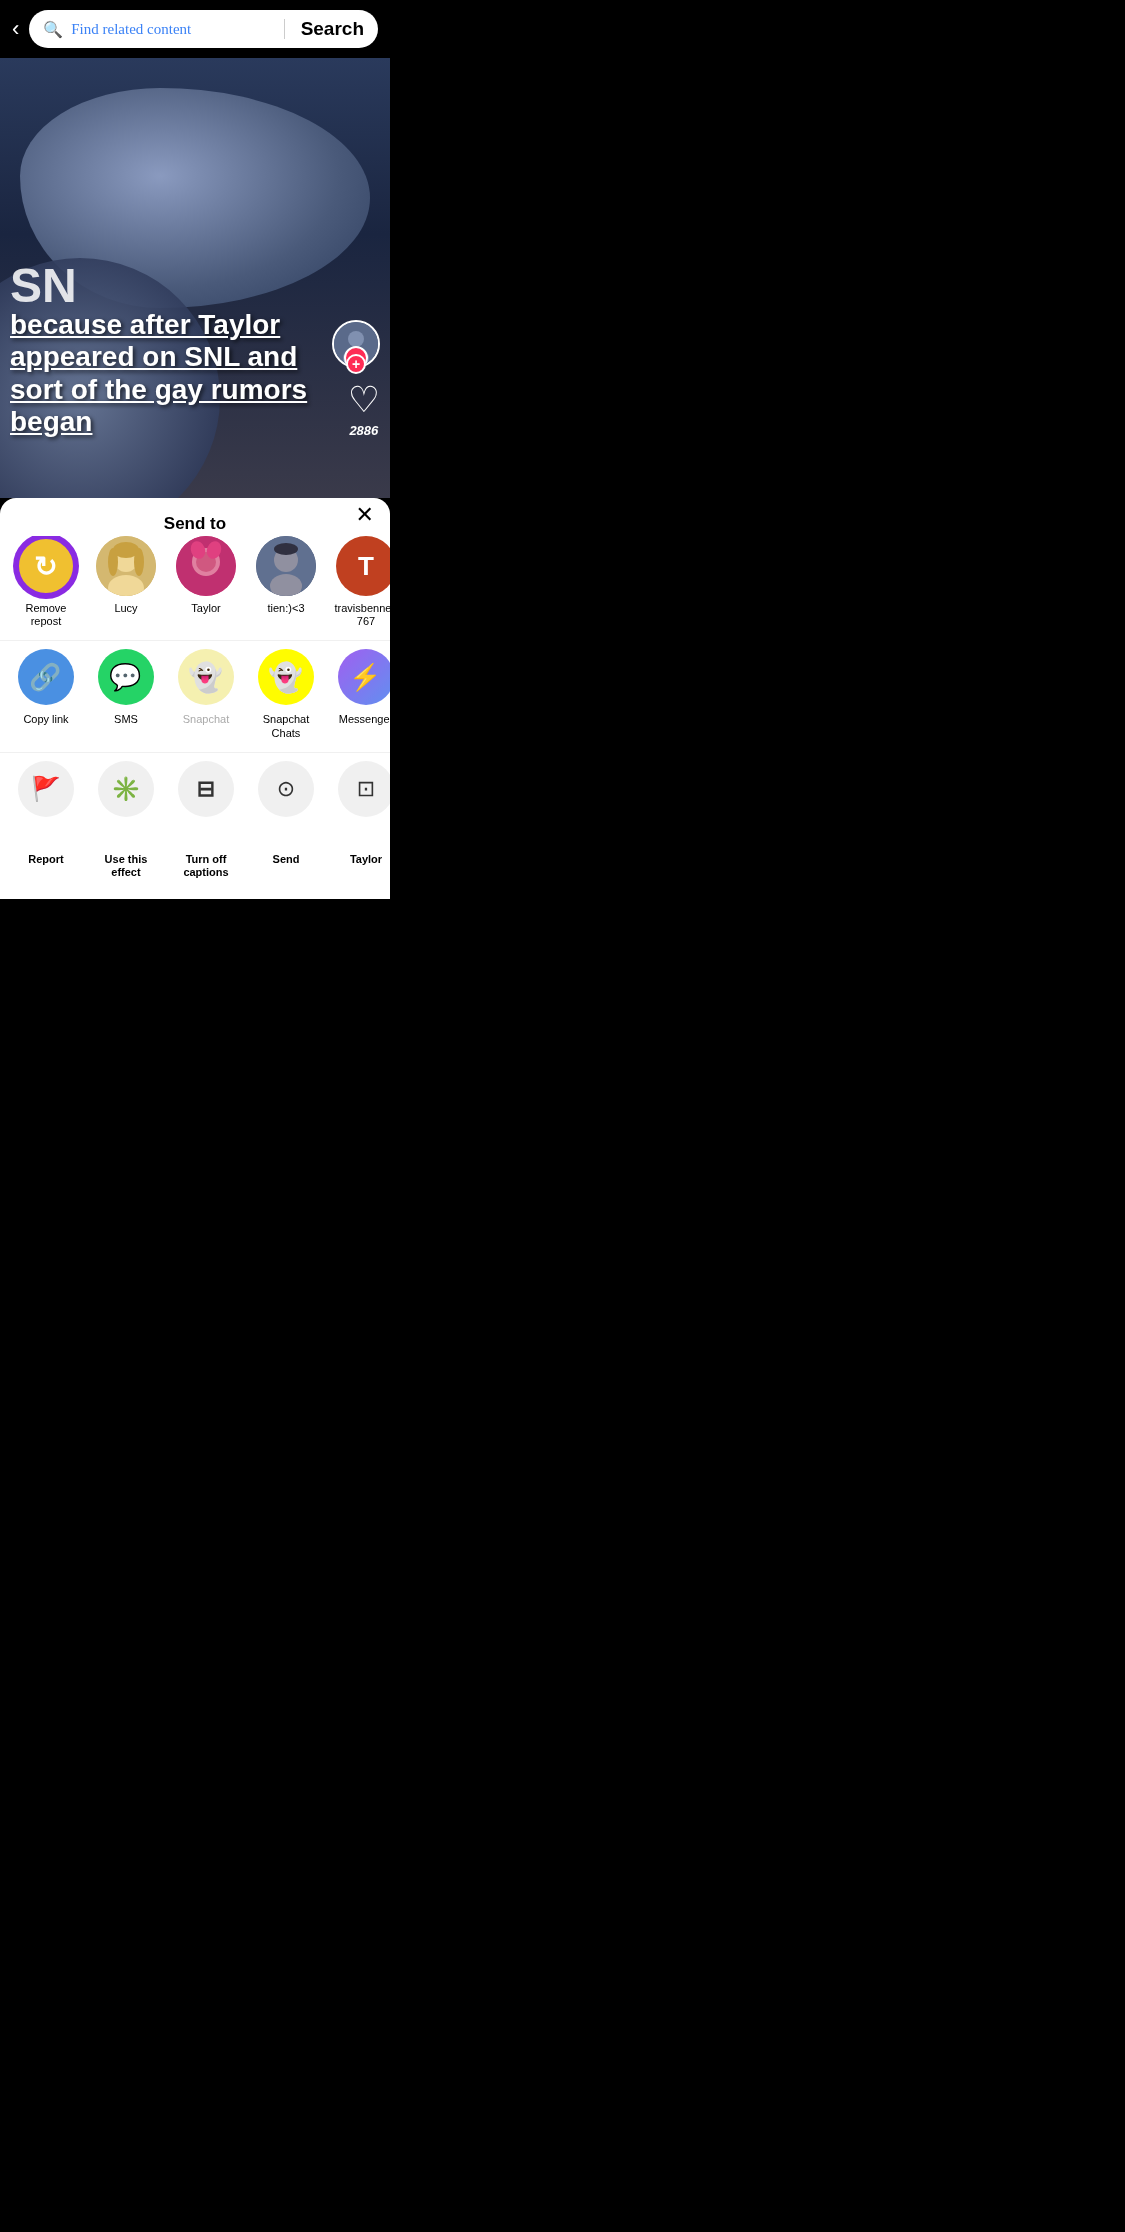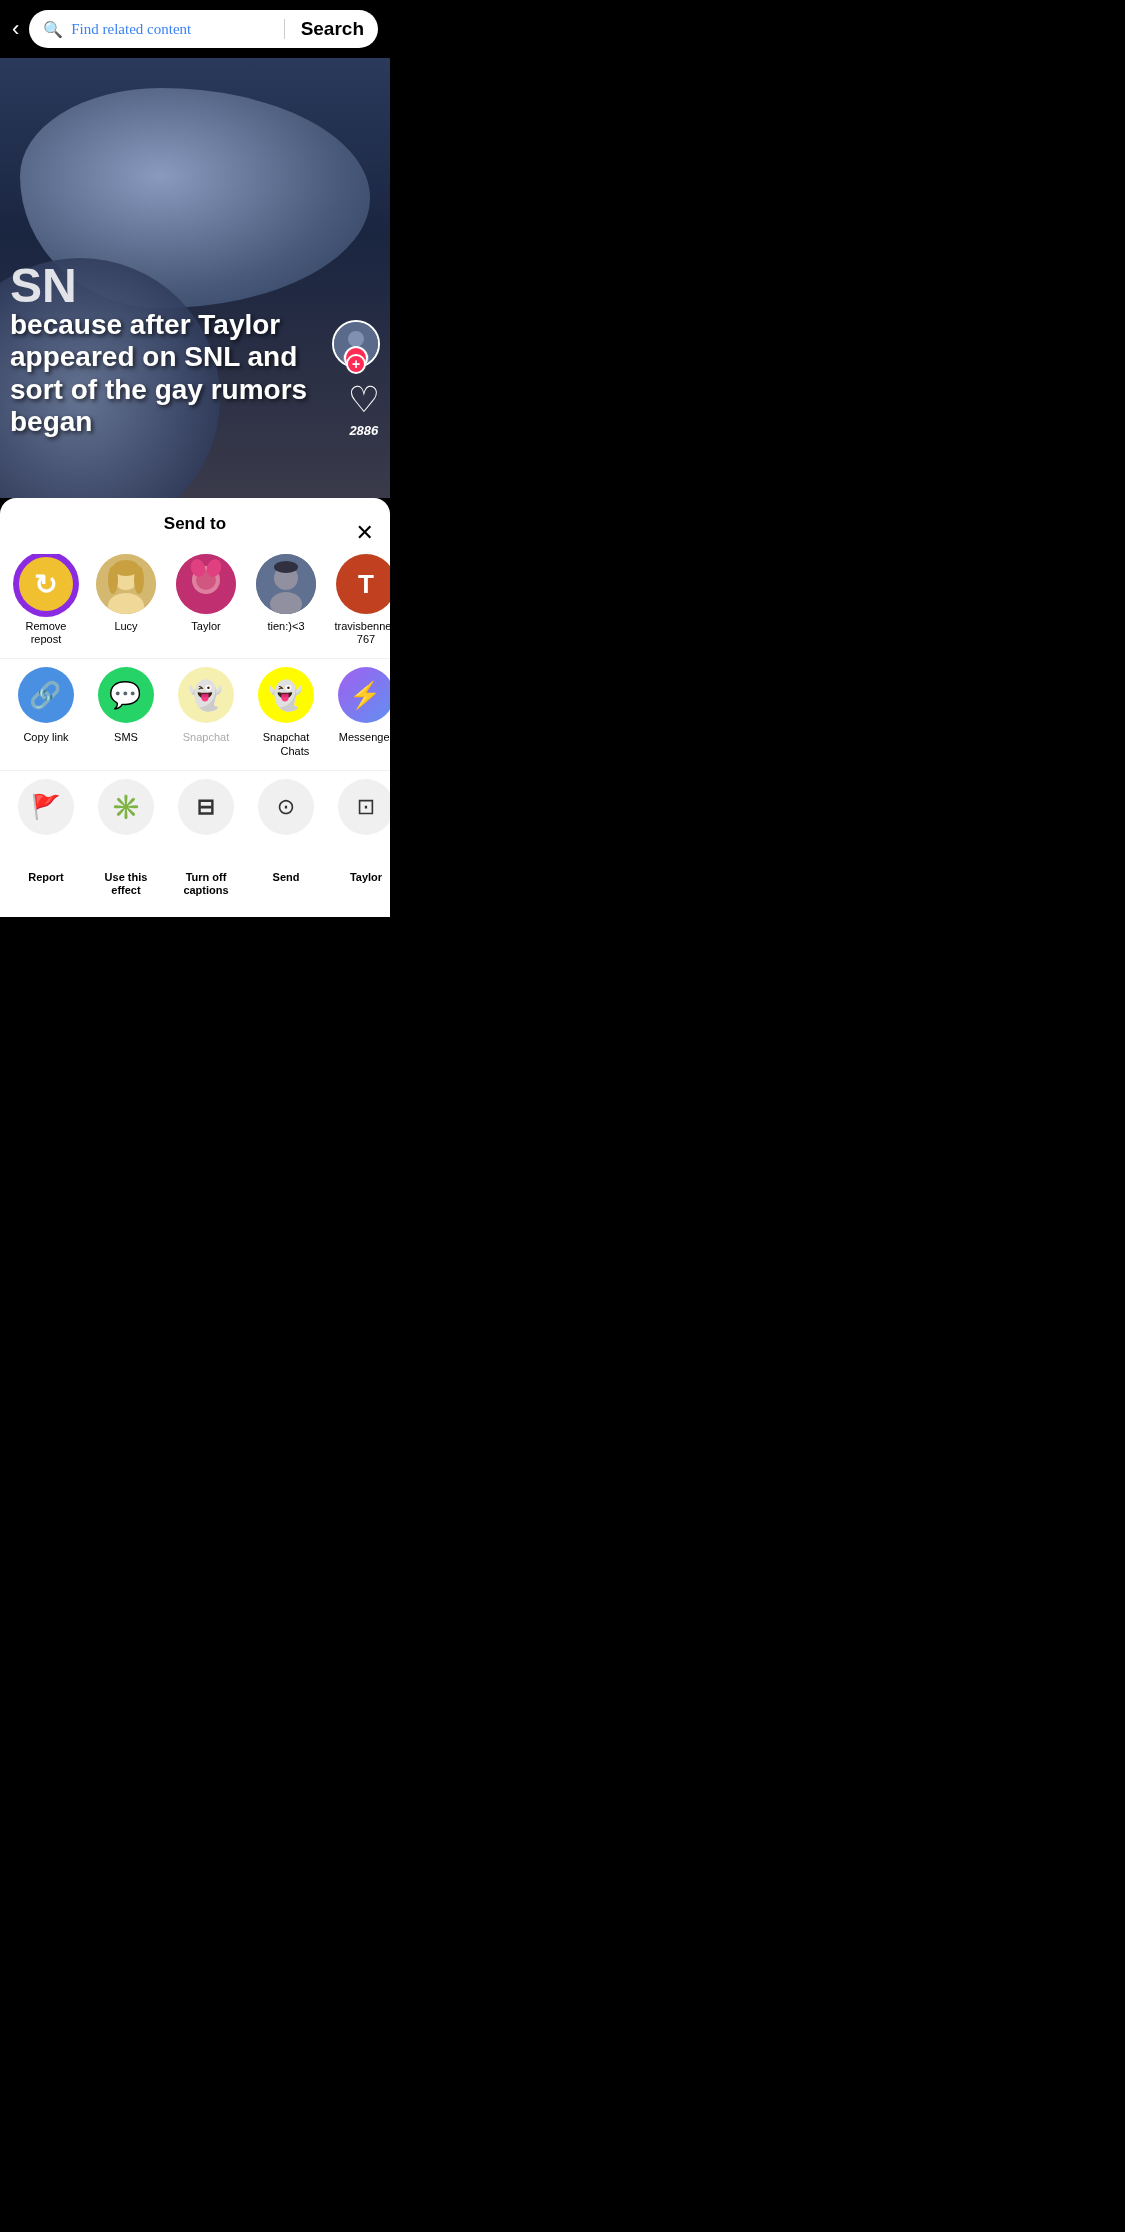--- a/index.html
+++ b/index.html
@@ -73,20 +73,21 @@
       position: absolute;
       bottom: 60px;
       left: 10px;
       right: 64px;
       color: #fff;
       font-size: 28px;
       font-weight: 900;
       text-align: left;
       line-height: 1.15;
       text-shadow: 2px 2px 4px rgba(0,0,0,0.7);
+      text-decoration: underline;
     }
     .avatar-follow {
       position: absolute;
       right: 10px;
       bottom: 130px;
       display: flex;
       flex-direction: column;
       align-items: center;
       gap: 6px;
     }
@@ -189,21 +190,21 @@
     .bottom-sheet {
       background: #fff;
       border-radius: 16px 16px 0 0;
       padding-top: 16px;
     }
     .sheet-title {
       text-align: center;
       font-size: 17px;
       font-weight: 600;
       color: #000;
-      margin-bottom: 24px;
+      margin-bottom: 6px;
     }
     .close-btn {
       position: absolute;
       right: 18px;
       top: 502px;
       font-size: 22px;
       color: #000;
       cursor: pointer;
       z-index: 20;
     }
@@ -288,21 +289,21 @@
       font-size: 26px;
     }
     .action-circle.blue { background: #4a90e2; }
     .action-circle.green { background: #25d366; }
     .action-circle.snap-light { background: #f5f0c0; }
     .action-circle.snap-yellow { background: #fffc00; }
     .action-circle.messenger { background: linear-gradient(135deg, #a060f0, #6090f0); }
     .action-label {
       font-size: 11px;
       color: #000;
-      text-align: right;
+      text-align: center;
       line-height: 1.2;
       font-weight: 500;
     }
     .action-label.grey { color: #aaa; }
 
     
     .bottom-actions-row {
       display: flex;
       overflow-x: auto;
       gap: 0;

